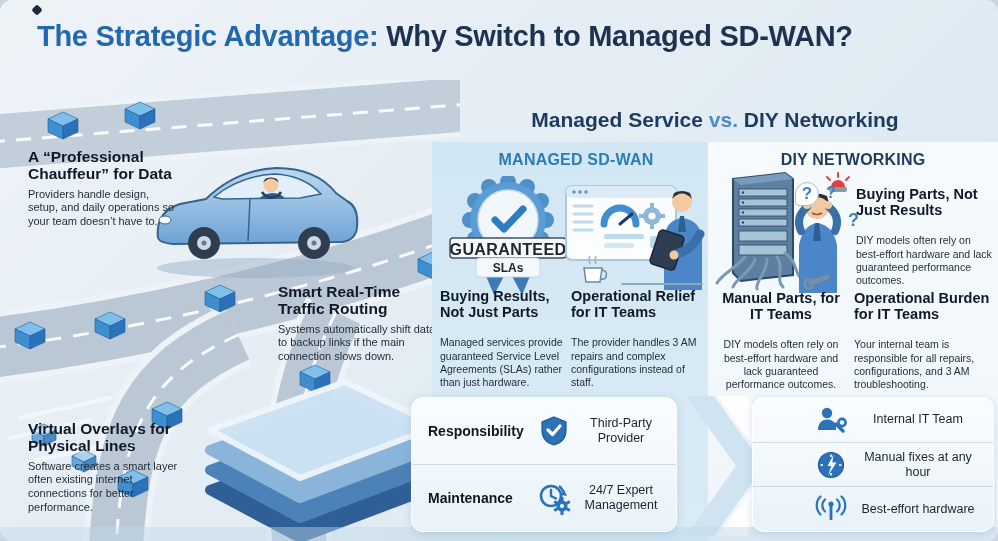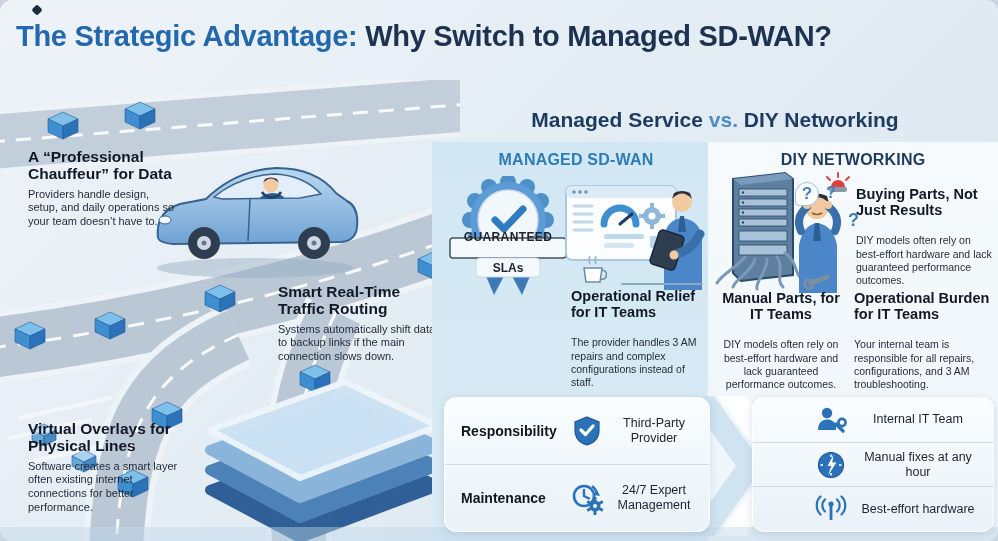--- a/index.html
+++ b/index.html
@@ -1,20 +1,20 @@
 <!DOCTYPE html>
 <html><head>
 <meta charset="utf-8">
 <style>
   html,body{margin:0;padding:0;background:#c9d6e2;font-family:"Liberation Sans",sans-serif;}
   #stage{position:relative;width:998px;height:541px;margin:0 auto;overflow:hidden;border-radius:12px;
          background:linear-gradient(135deg,#eef3f8 0%,#e4edf4 45%,#d9e6f0 100%);}
   .abs{position:absolute;}
   
-  .main-title{left:16px;top:20px;width:960px;font-size:29px;font-weight:800;letter-spacing:-.3px;white-space:nowrap;}
+  .main-title{left:37px;top:20px;width:960px;font-size:29px;font-weight:800;letter-spacing:-.3px;white-space:nowrap;}
   .t-accent{color:#2368ad;}
   .t-rest{color:#1d3150;}
   .corner-mark{left:33px;top:6px;width:8px;height:8px;background:#1d2b3f;transform:rotate(45deg);border-radius:2px;}
   
   .sec-h{font-size:22px;font-weight:800;color:#1d3a5f;}
   .left-h{left:28px;top:103px;}
   .right-h{left:432px;top:108px;width:566px;text-align:center;font-size:21px;}
   .vs{color:#4d8cc4;}
   
   .feat{color:#111827;}
@@ -25,31 +25,31 @@
   .panel-diy{left:708px;top:142px;width:290px;height:399px;background:linear-gradient(180deg,#f6fafc,#eef5fa);}
   .col-label{top:151px;font-size:16px;font-weight:800;text-align:center;letter-spacing:.2px;}
   .lbl-managed{left:432px;width:288px;color:#2d7cb5;}
   .lbl-diy{left:708px;width:290px;color:#1d3a5f;}
   
   .item{color:#111827;}
   .item .it{font-size:14.5px;font-weight:800;line-height:1.12;}
   .item .ib{font-size:10.5px;line-height:1.25;color:#1f2937;margin-top:16px;}
   .centered{text-align:center;}
   
-  .badge-banner-text{left:446px;top:230px;width:124px;text-align:center;font-size:12px;font-weight:800;color:#20262e;letter-spacing:.4px;}
+  .badge-banner-text{left:446px;top:241px;width:124px;text-align:center;font-size:16px;font-weight:800;color:#20262e;letter-spacing:.4px;}
   .badge-slas-text{left:446px;top:261px;width:124px;text-align:center;font-size:12px;font-weight:800;color:#20262e;}
   
   .qmark{color:#3f7fc0;font-weight:800;}
   .q1{left:795px;top:182px;font-size:17px;width:22px;height:22px;background:#fff;border:1.5px solid #9cc0dc;border-radius:50% 50% 50% 4px;text-align:center;line-height:21px;}
   .q2{left:826px;top:184px;font-size:16px;}
   .q3{left:848px;top:210px;font-size:18px;}
   
   .card{top:397px;height:133px;border-radius:12px;background:linear-gradient(180deg,#fafdfe,#e9f2f8);
         border:1px solid #ffffff;box-shadow:0 2px 8px rgba(60,100,140,.18);display:flex;flex-direction:column;}
-  .card-left{left:444px;width:264px;}
+  .card-left{left:411px;width:264px;}
   .card-right{left:752px;width:240px;}
   .crow{flex:1;display:flex;align-items:center;padding:0 10px;}
   .crow + .crow{border-top:1px solid rgba(110,145,180,.28);}
   .clabel{width:104px;font-size:14px;font-weight:800;color:#10161f;padding-left:6px;}
   .cicon{width:44px;display:flex;justify-content:center;align-items:center;}
   .cval{flex:1;font-size:12.5px;line-height:1.2;color:#1a2330;text-align:center;}
   .rspacer{width:46px;}
   .bottom-strip{left:0;top:527px;width:998px;height:14px;background:rgba(190,214,232,.45);}
 </style>
 </head>
@@ -330,20 +330,24 @@
     </g>
     <g>
       <path d="M96,118 L112,112" stroke="#7a8ea0" stroke-width="5" stroke-linecap="round"></path>
       <circle cx="94" cy="119" r="4.5" fill="none" stroke="#7a8ea0" stroke-width="3"></circle>
     </g>
   </svg>
   <span class="abs qmark q1">?</span>
   <span class="abs qmark q2">?</span>
   <span class="abs qmark q3">?</span>
 
+  <div class="abs item" style="left:440px;top:288px;width:127px">
+    <div class="it">Buying Results, Not Just Parts</div>
+    <div class="ib">Managed services provide guaranteed Service Level Agreements (SLAs) rather than just hardware.</div>
+  </div>
   <div class="abs item" style="left:571px;top:288px;width:132px">
     <div class="it">Operational Relief for IT Teams</div>
     <div class="ib">The provider handles 3 AM repairs and complex configurations instead of staff.</div>
   </div>
   <div class="abs item" style="left:856px;top:186px;width:136px">
     <div class="it">Buying Parts, Not Just Results</div>
     <div class="ib">DIY models often rely on best-effort hardware and lack guaranteed performance outcomes.</div>
   </div>
   <div class="abs item centered" style="left:714px;top:290px;width:134px">
     <div class="it">Manual Parts, for IT Teams</div>

